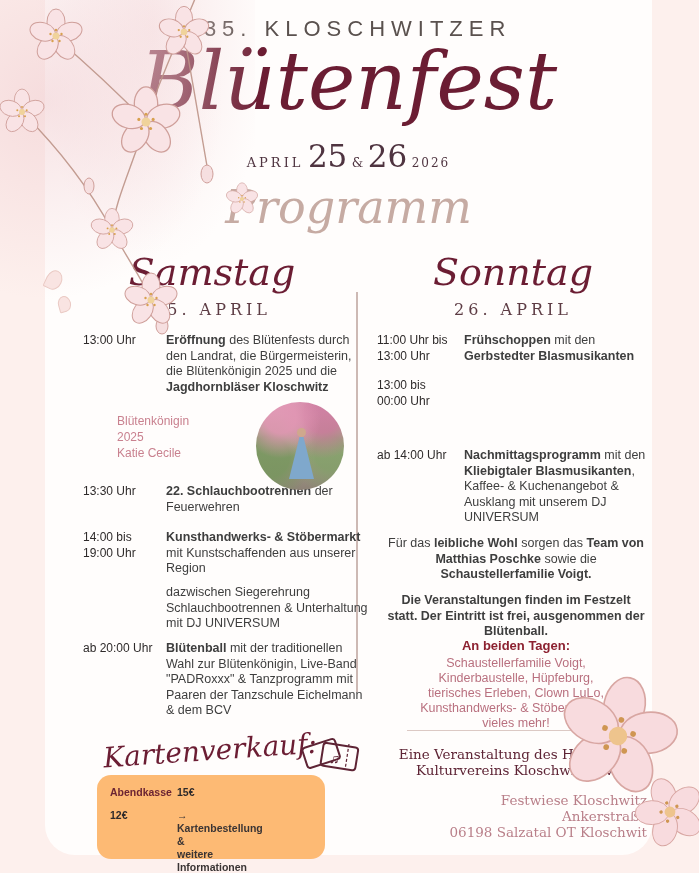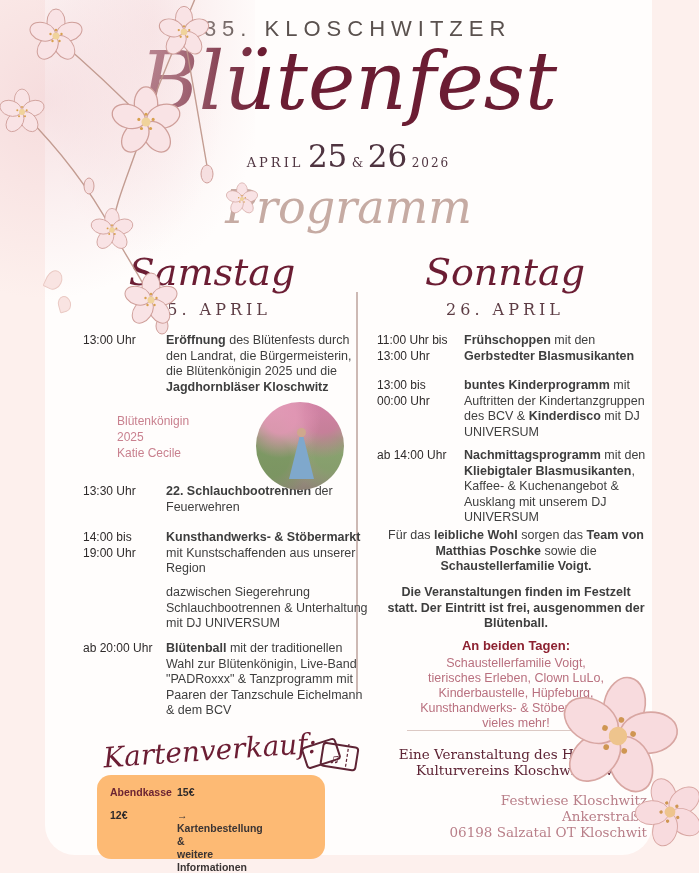--- a/index.html
+++ b/index.html
@@ -21,21 +21,21 @@
   .d-amp { font-size:13px; font-family:"DejaVu Serif", serif; }
   .d-year { font-size:12px; letter-spacing:2px; font-family:"DejaVu Serif", serif; }
   .programm { position:absolute; top:180px; left:0; width:100%; text-align:center;
               font-size:46px; color:#c6aba3; }
 
   
   .day { position:absolute; width:240px; text-align:center; color:#6b1d33; }
   .day-name { font-size:38px; line-height:1.1; }
   .day-date { font-family:"DejaVu Serif", serif; font-size:16px; letter-spacing:4px; color:#5d3c44; margin-top:6px; }
   .day.sat { left:47px; top:252px; }
-  .day.sun { left:340px; top:252px; }
+  .day.sun { left:348px; top:252px; }
   .col-divider { position:absolute; left:311px; top:292px; width:2px; height:400px; background:#cdb9b4; }
 
   
   .event { position:absolute; display:grid; column-gap:5px; font-size:12.5px; line-height:15.5px; color:#3e3e3e; }
   .event .time { font-weight:400; font-size:12px; color:#2e2a2a; white-space:nowrap; }
   .sat-events .event { left:38px; width:282px; grid-template-columns:78px 1fr; }
   .sat-events .event:nth-child(1){ top:333px; }
   .sat-events .event:nth-child(2){ top:472px;margin-top:12px; }
   .sat-events .event:nth-child(3){ top:530px; }
   .sat-events .event:nth-child(4){ top:641px; }
@@ -65,21 +65,21 @@
   .tickets-icon { position:absolute; left:252px; top:728px; }
   .price-box { position:absolute; left:52px; top:775px; width:228px; height:84px; background:#fdba74;
                border-radius:14px; padding:11px 8px 0 13px; }
   .price-row { display:grid; grid-template-columns:62px 34px 1fr; column-gap:5px;
                font-size:10.5px; line-height:13px; margin-bottom:10px; }
   .price-label { font-weight:700; color:#6b2433; }
   .price-value { font-weight:700; color:#2f2b2b; }
   .price-note { font-weight:700; color:#3a3434; }
 
   
-  .note { position:absolute; left:340px; width:262px; text-align:center; font-size:12.5px; line-height:15.5px; color:#3e3e3e; }
+  .note { position:absolute; left:340px; width:262px; text-align:center; font-size:12.5px; line-height:15.5px; color:#3e3e3e;margin-top:8px; }
   .note.catering { top:528px; }
   .note.venue { top:585px; }
   .both-days-heading { position:absolute; left:340px; top:638px; width:262px; text-align:center;
                        font-weight:700; font-size:13px; color:#8c2130; }
   .both-days-list { position:absolute; left:340px; top:656px; width:262px; text-align:center;
                     font-size:12.5px; line-height:15px; color:#b9707f; }
   .footer-divider { position:absolute; left:362px; top:730px; width:218px; height:1px; background:#dcc9c4; }
   .organizer { position:absolute; left:340px; top:746px; width:262px; text-align:center;
                font-family:"DejaVu Serif", serif; font-size:13.5px; line-height:16px; color:#5e2435; }
   .address { position:absolute; left:340px; top:792px; width:262px; text-align:right;
@@ -170,36 +170,35 @@
             <div>11:00 Uhr bis</div>
             <div>13:00 Uhr</div>
           </div>
           <div class="desc"><span class="b">Frühschoppen</span><span> mit den </span><span class="b">Gerbstedter Blasmusikanten</span></div>
         </div>
         <div class="event">
           <div class="time">
             <div>13:00 bis</div>
             <div>00:00 Uhr</div>
           </div>
-          <div class="desc"><span class="b">buntes Kinderprogramm</span><span> mit Auftritten der Kindertanzgruppen des BCV &amp; </span><span class="b">Kinderdisco</span><span> mit DJ UNIVERSUM</span></div>
         </div>
         <div class="event">
           <div class="time">
             <div>ab 14:00 Uhr</div>
           </div>
           <div class="desc"><span class="b">Nachmittagsprogramm</span><span> mit den </span><span class="b">Kliebigtaler Blasmusikanten</span><span>, Kaffee- &amp; Kuchenangebot &amp; Ausklang mit unserem DJ UNIVERSUM</span></div>
         </div>
       </div>
     <div class="note catering"><span>Für das </span><span class="b">leibliche Wohl</span><span> sorgen das </span><span class="b">Team von Matthias Poschke</span><span> sowie die </span><span class="b">Schaustellerfamilie Voigt.</span></div>
     <div class="note venue"><span class="b">Die Veranstaltungen finden im Festzelt statt. Der Eintritt ist frei, ausgenommen der Blütenball.</span></div>
     <div class="both-days-heading">An beiden Tagen:</div>
     <div class="both-days-list">
         <div>Schaustellerfamilie Voigt,</div>
+        <div>Kinderbaustelle, Hüpfeburg,</div>
         <div>tierisches Erleben, Clown LuLo,</div>
-        <div>Kinderbaustelle, Hüpfeburg,</div>
         <div>Kunsthandwerks- &amp; Stöbermarkt &amp;</div>
         <div>vieles mehr!</div>
       </div>
 
     <div class="tickets-heading script">Kartenverkauf:</div>
     <svg class="tickets-icon" width="66" height="54" viewBox="0 0 66 54">
       <g fill="none" stroke="#5e2435" stroke-width="2">
         <rect x="7" y="15" width="34" height="21" rx="3" transform="rotate(-18 24 25)"></rect>
         <rect x="25" y="17" width="35" height="23" rx="3" transform="rotate(9 42 28)"></rect>
         <line x1="52" y1="16" x2="48" y2="42" stroke-width="1.2" stroke-dasharray="3 2"></line>

